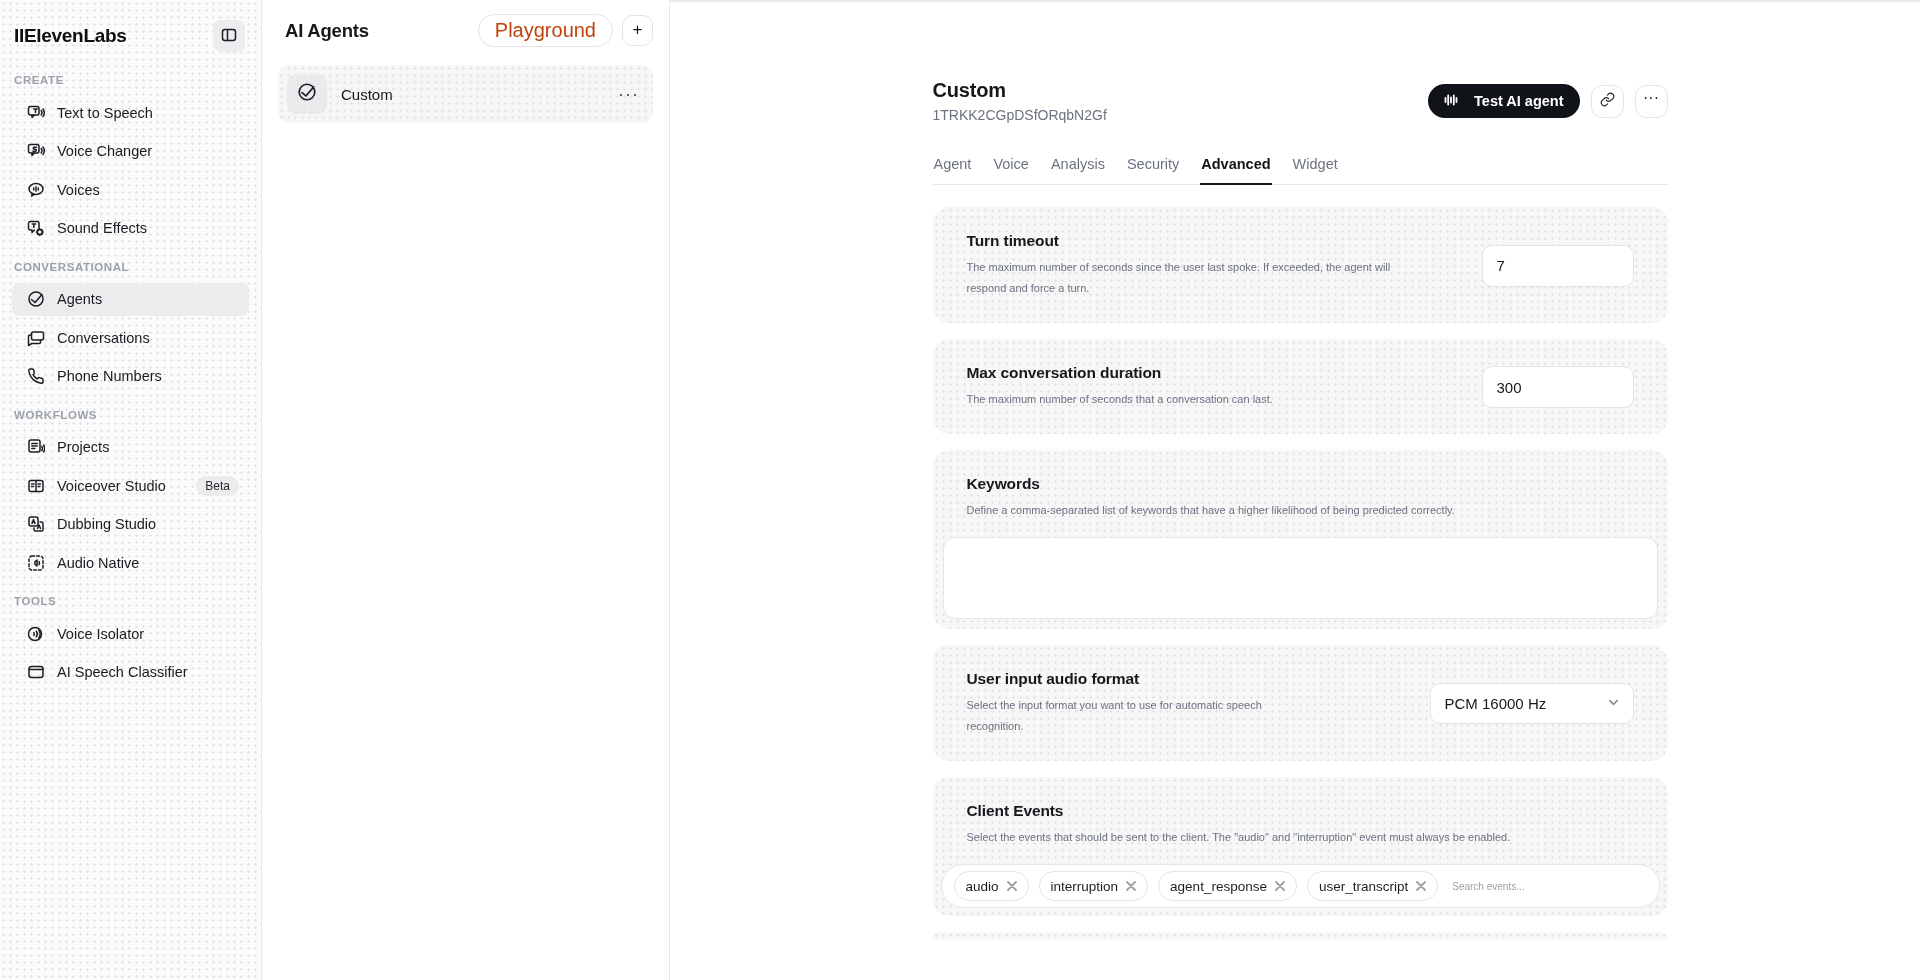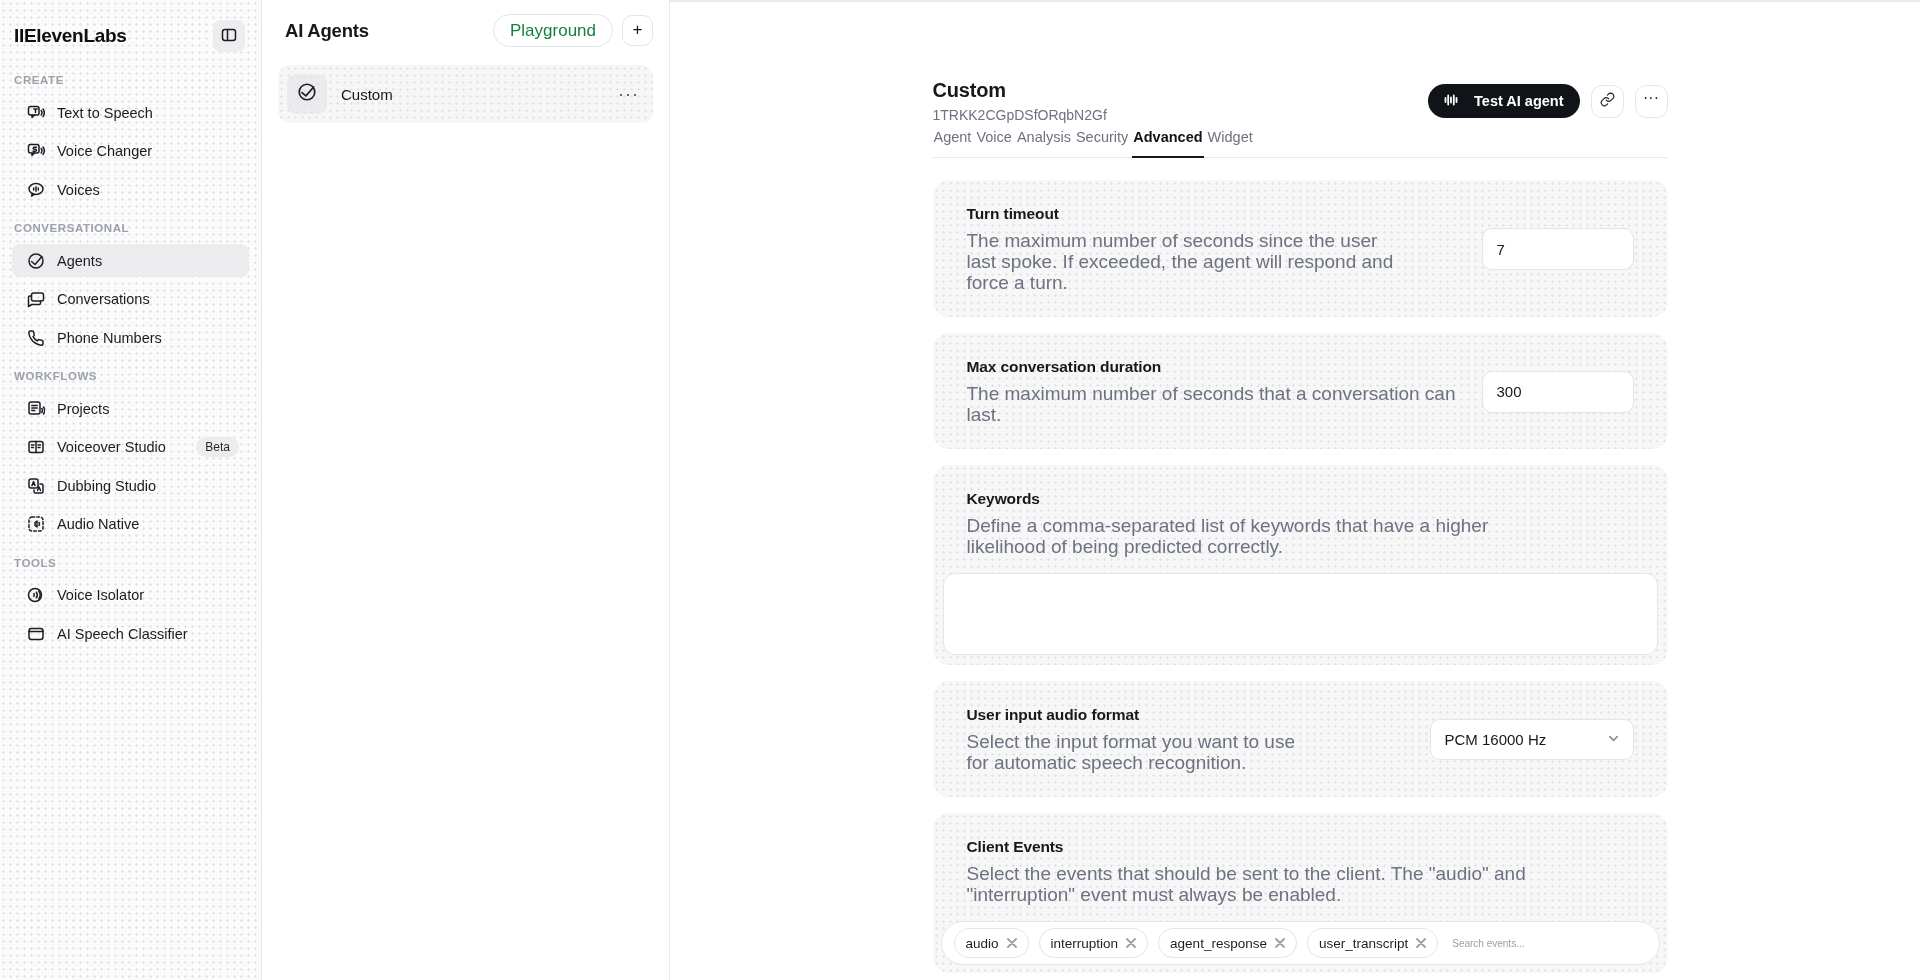--- a/index.html
+++ b/index.html
@@ -49,21 +49,21 @@
   
   .panel {
     width:408px; flex:0 0 408px; height:100%; background:#ffffff;
     border-right:1px solid #e8e8ea; position:relative;
   }
   .panel-header { display:flex; align-items:center; justify-content:space-between; padding:14px 16px 0 23px; }
   .panel-title { font-size:18.5px; font-weight:700; letter-spacing:-0.2px; }
   .panel-actions { display:flex; align-items:center; gap:9px; }
   .playground-btn {
     height:33px; padding:1px 16px; border-radius:17px; border:1px solid #e3e4e8;
-    background:#fff; font-size:17px; font-weight:500; color:#15803d; cursor:pointer;
+    background:#fff; font-size:20px; font-weight:500; color:#c2410c; cursor:pointer;
     font-family:inherit;
   }
   .add-btn {
     width:31px; height:31px; border-radius:10px; border:1px solid #e3e4e8; background:#fff;
     font-size:17px; color:#16181c; cursor:pointer; display:flex; align-items:center; justify-content:center;
     font-family:inherit; padding-bottom:2px;
   }
   .agent-item {
     margin:18px 16px 0 16px; height:58px; border-radius:12px; background-color:#f6f6f7;
     display:flex; align-items:center; padding:0 14px 0 9px; cursor:pointer;
@@ -91,34 +91,34 @@
   }
   .test-btn svg { width:14px; height:14px; stroke:#fff; fill:none; stroke-width:1.8; stroke-linecap:round; }
   .icon-btn {
     width:33px; height:33px; border-radius:11px; border:1px solid #e5e6e9; background:#fff;
     display:flex; align-items:center; justify-content:center; cursor:pointer; color:#16181c;
   }
   .icon-btn svg { width:15px; height:15px; stroke:#16181c; fill:none; stroke-width:1.7; stroke-linecap:round; stroke-linejoin:round; }
   .more-glyph { font-size:16px; letter-spacing:0; line-height:1; padding-bottom:6px; }
 
   
-  .tabs { display:flex; gap:3px; border-bottom:1px solid #e7e8ea; }
+  .tabs { display:flex; gap:20px; margin-top:27px; border-bottom:1px solid #e7e8ea; }
   .tab {
     font-size:14.5px; color:#6d7280; padding:6px 1px 12px 1px; cursor:pointer; position:relative;
     background:none; border:none; font-family:inherit;
   }
   .tab.active { color:#101317; font-weight:600; }
   .tab.active::after { content:""; position:absolute; left:0; right:0; bottom:-1px; height:2px; background:#15181c; }
 
   
   .cards { margin-top:22px; display:flex; flex-direction:column; gap:16px; }
   .card { background-color:#f7f7f8; border-radius:16px; padding:25px 34px 24px 34px; }
   .card-row { display:flex; align-items:center; justify-content:space-between; }
   .card-title { font-size:15.5px; font-weight:600; letter-spacing:-0.1px; }
-  .card-desc { margin-top:7px; font-size:19px; line-height:21px; color:#6d7280; }
+  .card-desc { margin-top:7px; font-size:11px; line-height:21px; color:#6d7280; }
   .w430 { max-width:430px; } .w530 { max-width:540px; } .w350 { max-width:352px; } .w625 { max-width:628px; }
   .num-input {
     width:152px; height:42px; border:1px solid #e3e4e8; border-radius:10px; background:#fff;
     font-size:15px; color:#16181c; padding:0 14px; font-family:inherit; outline:none; flex:0 0 152px;
   }
   .keywords-card { padding-bottom:10px; }
   .keywords-textarea {
     display:block; width:calc(100% + 48px); margin:16px -24px 0 -24px; height:82px;
     border:1px solid #e5e6e9; border-radius:12px; background:#fff; resize:none;
     font-family:inherit; font-size:14.5px; padding:12px 14px; outline:none;
@@ -186,20 +186,31 @@
     </div>
     <div class="nav-item">
       <span class="nav-icon">
         <svg viewBox="0 0 18 18">
             <ellipse cx="9" cy="8" rx="7" ry="5.5"></ellipse>
             <path d="M5.5 12.5 4.5 15l3-1.6"></path>
             <path d="M6.7 7v2M9 5.8v4.4M11.3 7v2"></path>
           </svg>
       </span>
       <span class="nav-label">Voices</span>
+    </div>
+    <div class="nav-item">
+      <span class="nav-icon">
+        <svg viewBox="0 0 18 18">
+            <path d="M12 9.5V4.5a2 2 0 0 0-2-2H3.5a2 2 0 0 0-2 2v4.5a2 2 0 0 0 2 2H5v2.5L7.5 11"></path>
+            <path d="M5.2 5h3.4M6.9 5v3.4"></path>
+            <circle cx="12.8" cy="13" r="2.6"></circle>
+            <path d="M12.8 9.6v1M12.8 15.4v1M9.4 13h1M15.2 13h1M10.5 10.7l.7.7M14.4 14.6l.7.7M15.1 10.7l-.7.7M11.2 14.6l-.7.7"></path>
+          </svg>
+      </span>
+      <span class="nav-label">Sound Effects</span>
     </div>
 
     <div class="section-label">CONVERSATIONAL</div>
     <div class="nav-item active">
       <span class="nav-icon">
         <svg viewBox="0 0 18 18">
             <circle cx="9" cy="9" r="7"></circle>
             <path d="M4.5 9.5 8 12.5l7-8"></path>
           </svg>
       </span>

